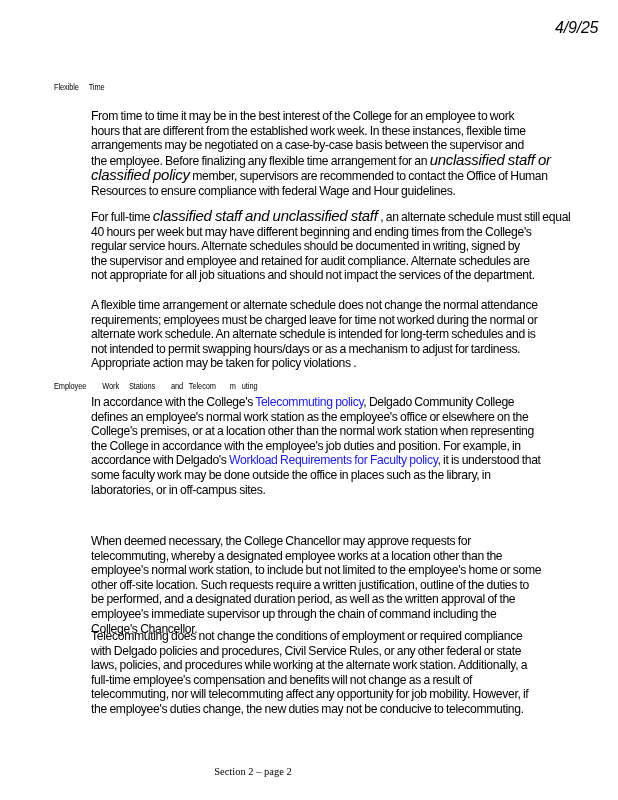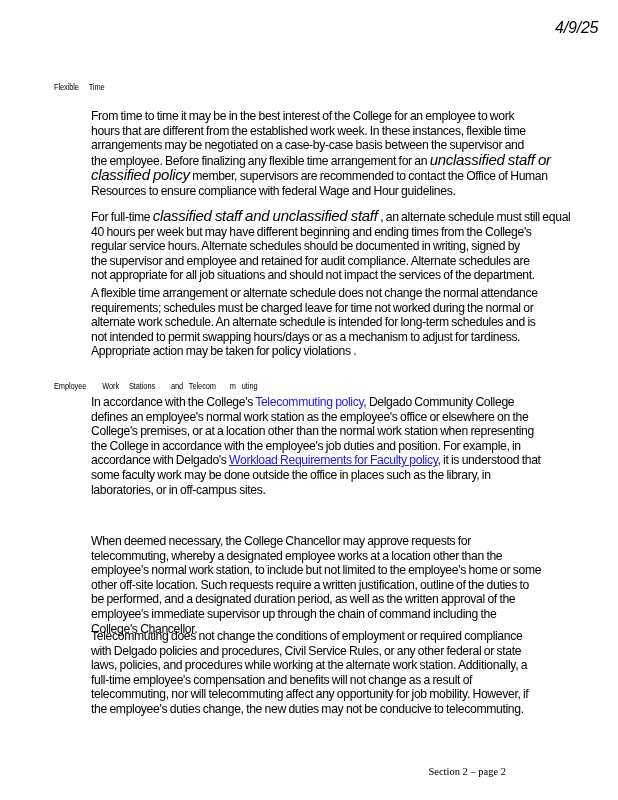--- a/index.html
+++ b/index.html
@@ -5,28 +5,28 @@
     html, body { margin: 0; padding: 0; background: #ffffff; }
     body { width: 618px; height: 800px; position: relative; overflow: hidden; font-family: "Liberation Sans", sans-serif; color: #000; }
     .date { position: absolute; top: 19px; left: 555px; font-size: 16px; font-style: italic; letter-spacing: -0.2px; }
     .heading { position: absolute; left: 54px; font-size: 9.5px; font-family: "Liberation Sans Narrow", "Liberation Sans", sans-serif; transform: scaleX(0.78); transform-origin: left center; letter-spacing: -0.1px; white-space: pre; }
     .h1 { top: 81px; }
     .h2 { top: 380px; }
     .para { position: absolute; left: 91px; width: 490px; font-size: 12.2px; line-height: 14.6px; letter-spacing: -0.35px; word-spacing: -0.5px; }
     .para .line { display: block; white-space: nowrap; }
     .p1 { top: 109px; }
     .p2 { top: 209px; }
-    .p3 { top: 286px; }
+    .p3 { top: 298px; }
     .p4 { top: 395px; }
     .p5 { top: 518px; margin-top: 16px; }
     .p6 { top: 629px; }
     i { font-size: 15px; letter-spacing: -0.3px; }
     .link { color: #2020e0; }
-    .link.u { text-decoration: underline; }
-    .footer { position: absolute; top: 766px; left: 0; width: 506px; text-align: right; font-family: "Liberation Serif", serif; font-size: 10.5px; }
+    .link.u { }
+    .footer { position: absolute; top: 766px; left: 0; width: 506px; text-align: center; font-family: "Liberation Serif", serif; font-size: 10.5px; }
   </style>
 </head>
 <body>
 
 <div>
   <div class="date">4/9/25</div>
 
   <div class="heading h1">Flexible     Time</div>
   <div class="para p1">
       <span class="line">From time to time it may be in the best interest of the College for an employee to work</span>
@@ -38,21 +38,21 @@
     </div>
   <div class="para p2">
       <span class="line">For full-time <i>classified   staff  and  unclassified staff</i>    , an alternate schedule must still equal</span>
       <span class="line">40 hours per week but may have different beginning and ending times from the College's</span>
       <span class="line">regular service hours. Alternate schedules should be documented in writing, signed by</span>
       <span class="line">the supervisor and employee and retained for audit compliance. Alternate schedules are</span>
       <span class="line">not appropriate for all job situations and should not impact the services of the department.</span>
     </div>
   <div class="para p3">
       <span class="line">A flexible time arrangement or alternate schedule does not change the normal attendance</span>
-      <span class="line">requirements; schedules must be charged leave for time not worked during the normal or</span>
+      <span class="line">requirements; employees must be charged leave for time not worked during the normal or</span>
       <span class="line">alternate work schedule. An alternate schedule is intended for long-term schedules and is</span>
       <span class="line">not intended to permit swapping hours/days or as a mechanism to adjust for tardiness.</span>
       <span class="line">Appropriate action may be taken for policy violations .</span>
     </div>
 
   <div class="heading h2">Employee        Work     Stations        and   Telecom       m   uting</div>
   <div class="para p4">
       <span class="line">In accordance with the College's <a class="link">Telecommuting policy</a>, Delgado Community College</span>
       <span class="line">defines an employee's normal work station as the employee's office or elsewhere on the</span>
       <span class="line">College's premises, or at a location other than the normal work station when representing</span>

